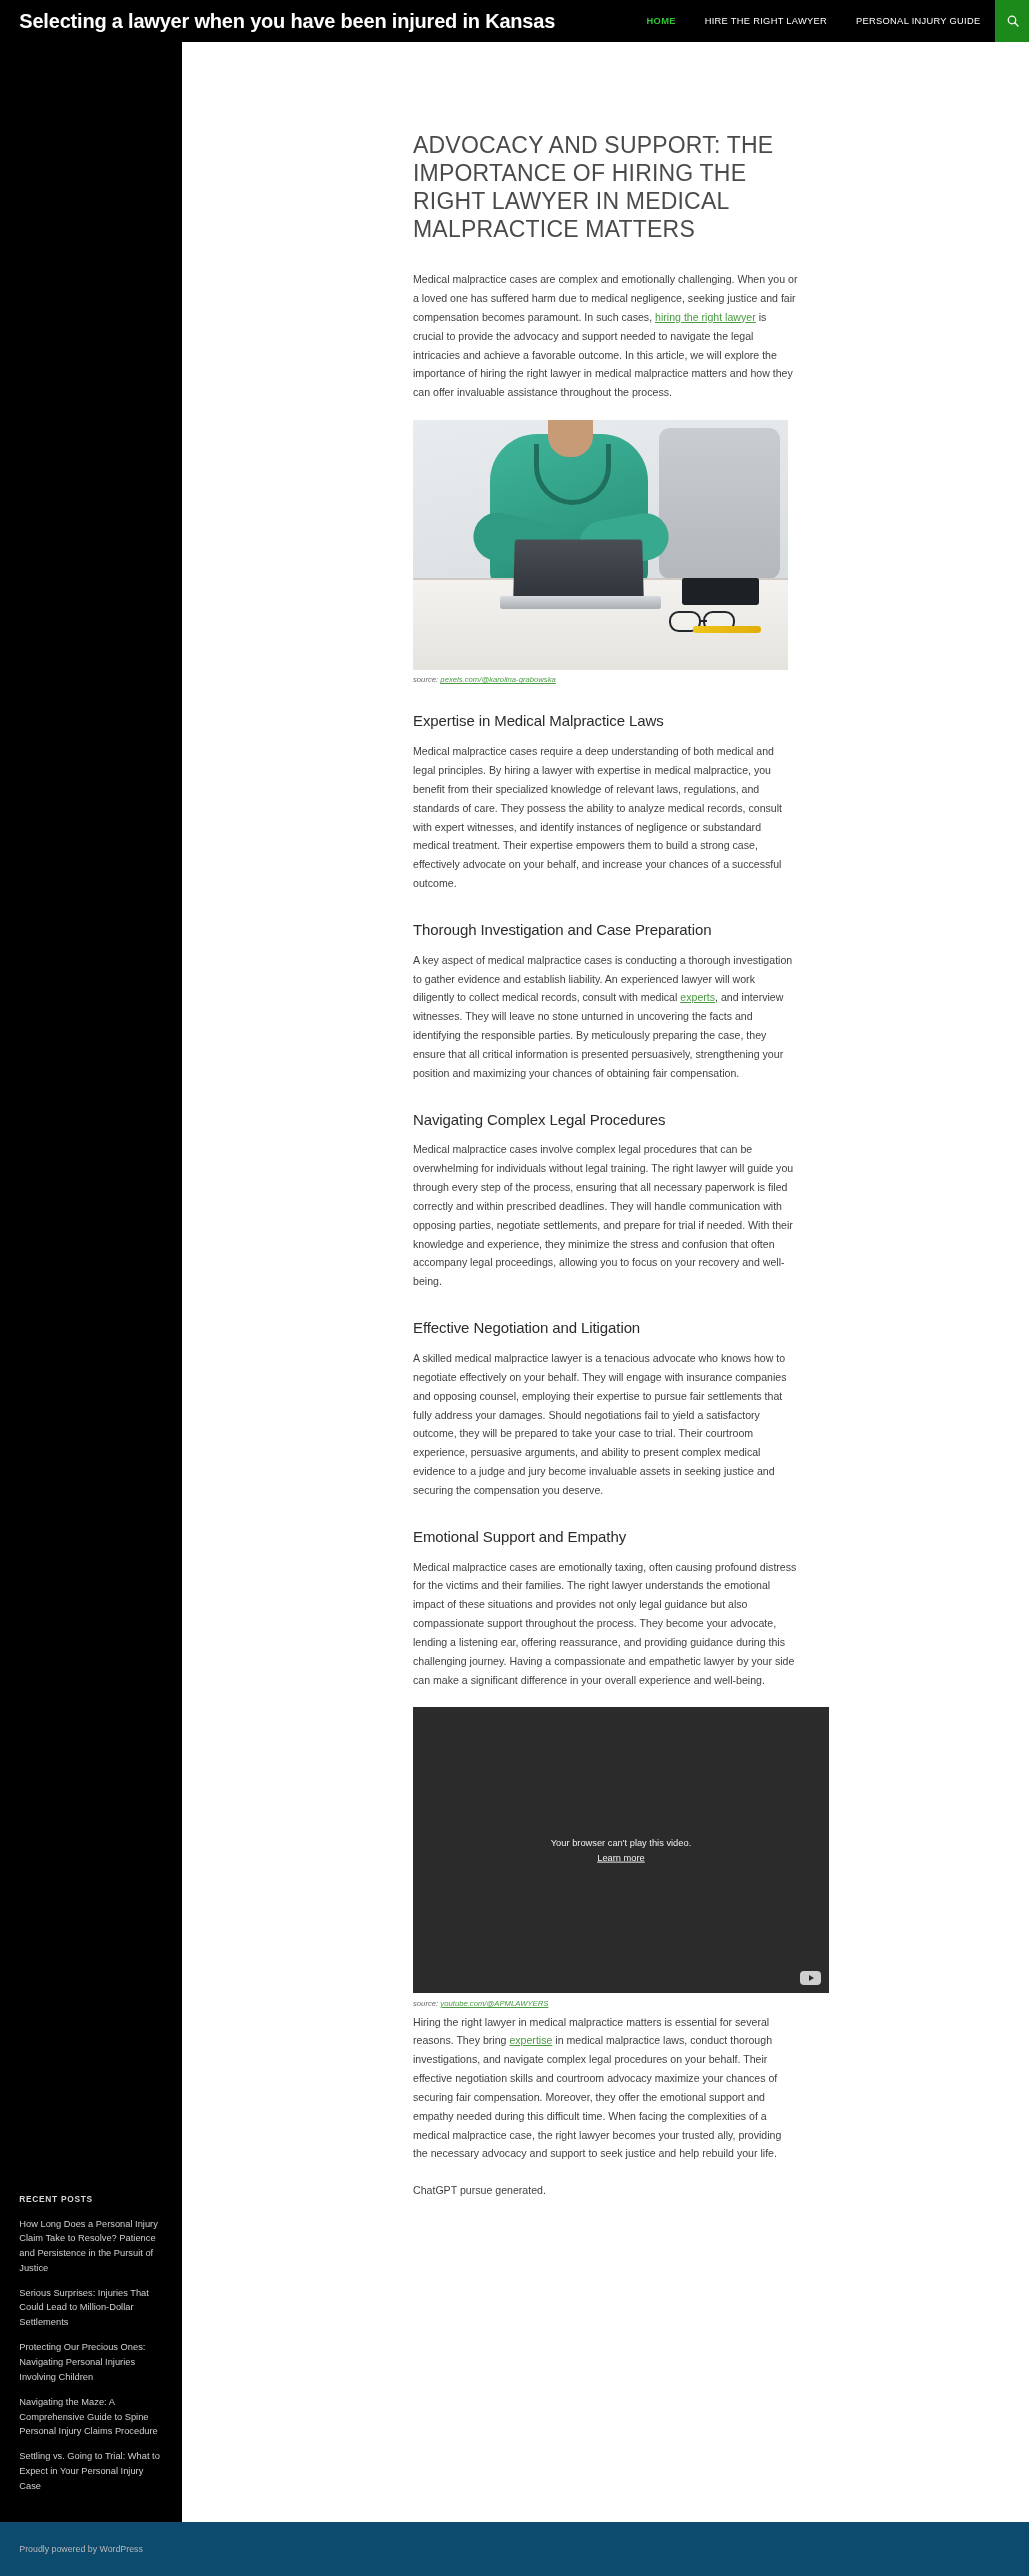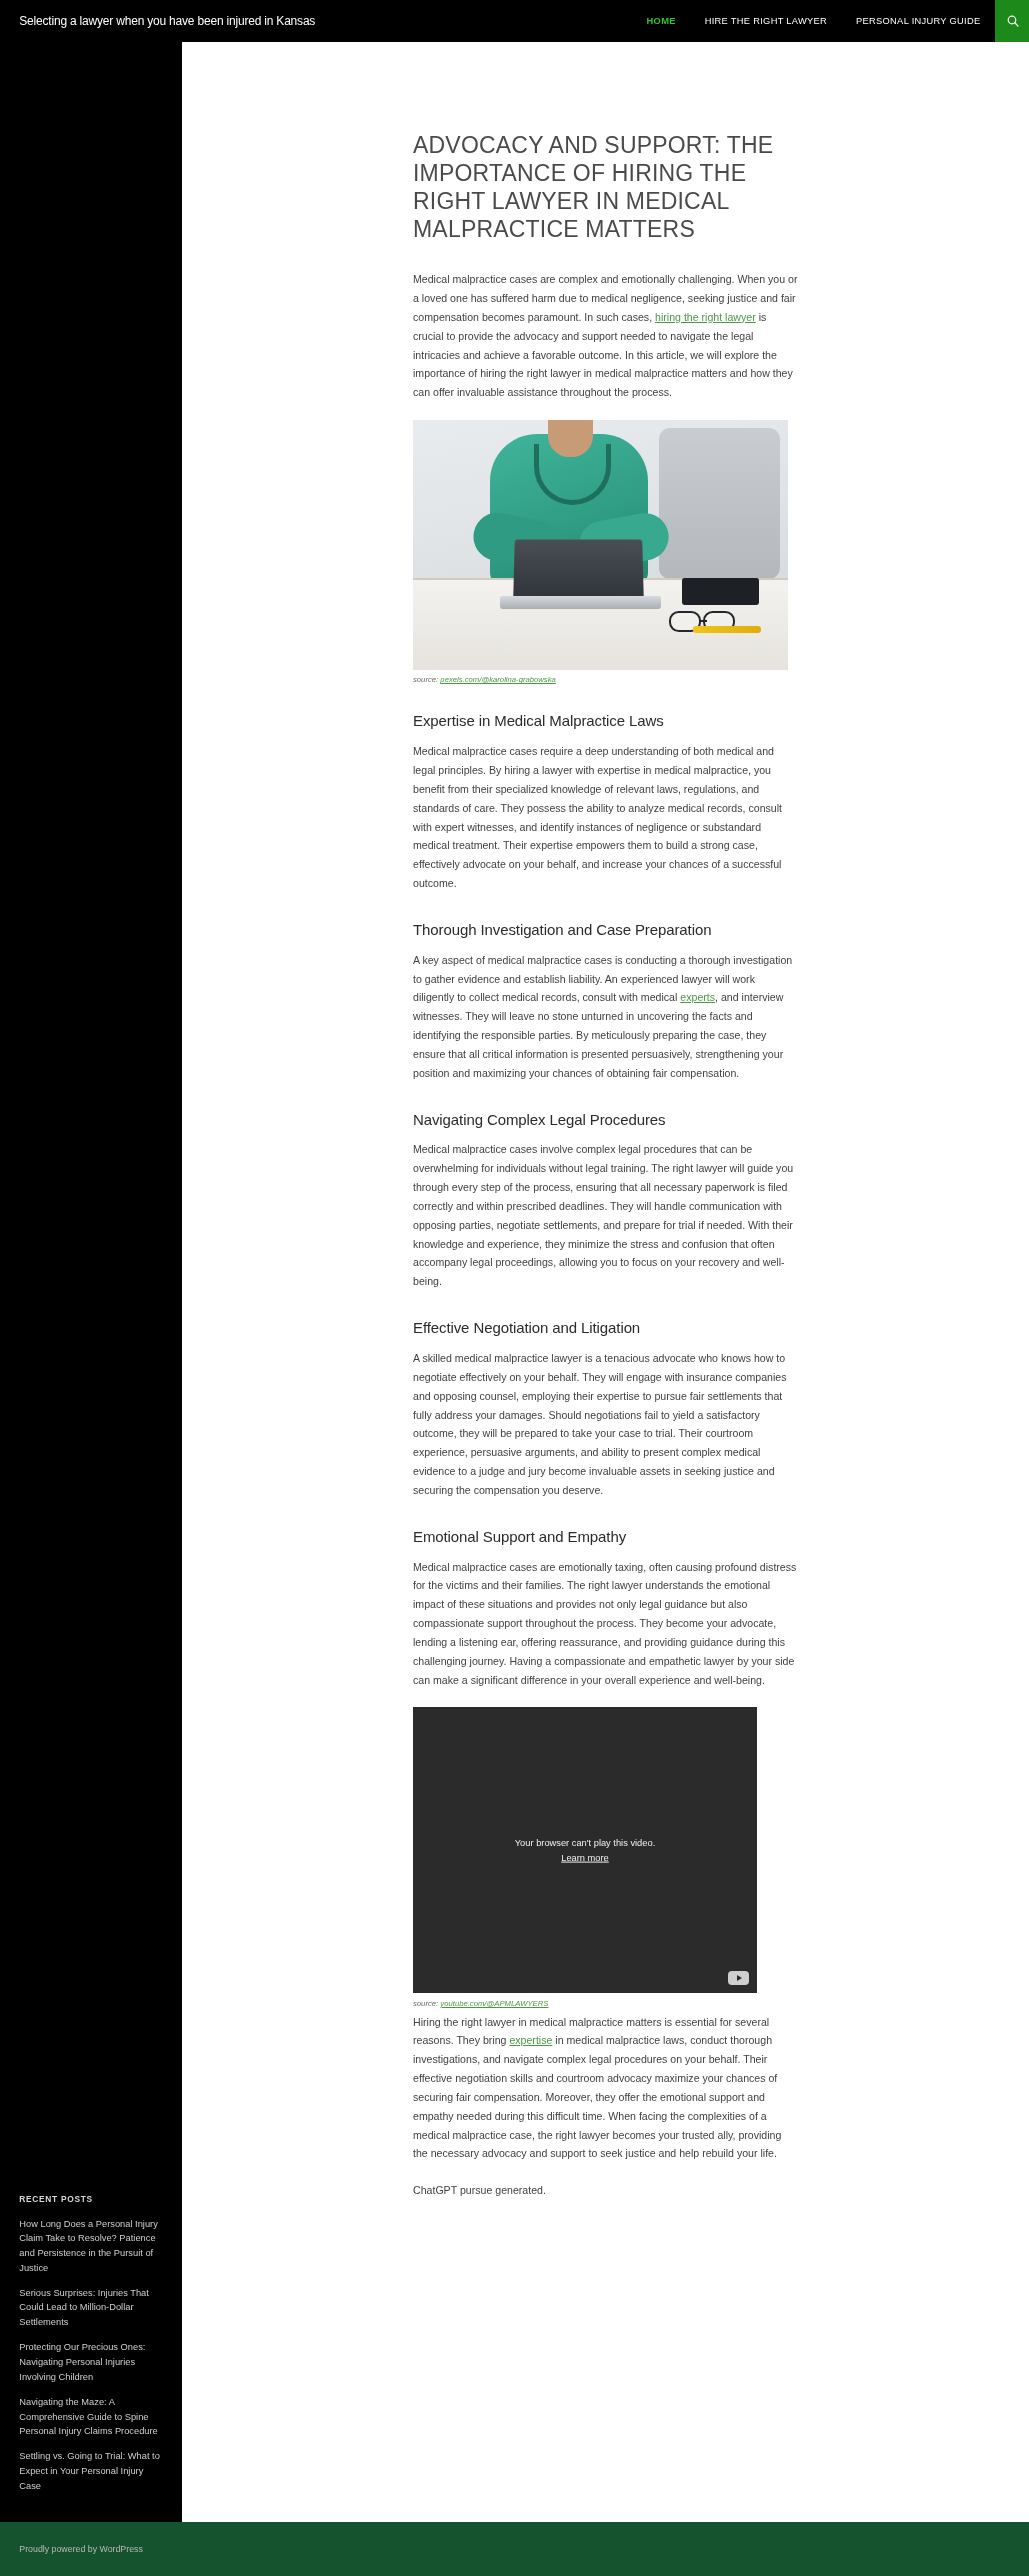--- a/index.html
+++ b/index.html
@@ -22,22 +22,22 @@
   .masthead {
     position: relative;
     height: 42px;
     background: #000000;
     display: flex;
     align-items: center;
     justify-content: space-between;
   }
   .site-title {
     color: #ffffff;
-    font-size: 12px;
-    font-weight: 400;
+    font-size: 20px;
+    font-weight: 700;
     letter-spacing: -0.2px;
     padding-left: 19.3px;
     white-space: nowrap;
   }
   .nav-wrap {
     display: flex;
     align-items: stretch;
     height: 42px;
   }
   .nav-list {
@@ -233,21 +233,21 @@
     font-style: italic;
     color: #6b6b6b;
     margin-top: 5.6px;
   }
   .caption a { color: #4a9a42; text-decoration: underline; cursor: pointer; }
 
   
   .video-figure { margin: 11.3px 0 4.8px 0; width: 375px; }
   .video {
     position: relative;
-    width: 344px;
+    width: 416px;
     height: 286px;
     background: #2b2b2b;
   }
   .video-msg {
     position: absolute;
     left: 0; right: 0;
     top: 50%;
     transform: translateY(-50%);
     text-align: center;
     color: #f1f1f1;
@@ -279,21 +279,21 @@
     border-top: 3.6px solid transparent;
     border-bottom: 3.6px solid transparent;
     margin-left: 1.6px;
   }
 
   
   .site-footer {
     position: absolute;
     left: 0; bottom: 0;
     width: 1030px;
-    background: #14532d;
+    background: #0c4a6e;
     padding: 17.7px 0 21px 19.3px;
   }
   .footer-link {
     color: #b9b9b9;
     font-size: 8.8px;
     text-decoration: none;
     cursor: pointer;
   }
 </style>
 </head>

